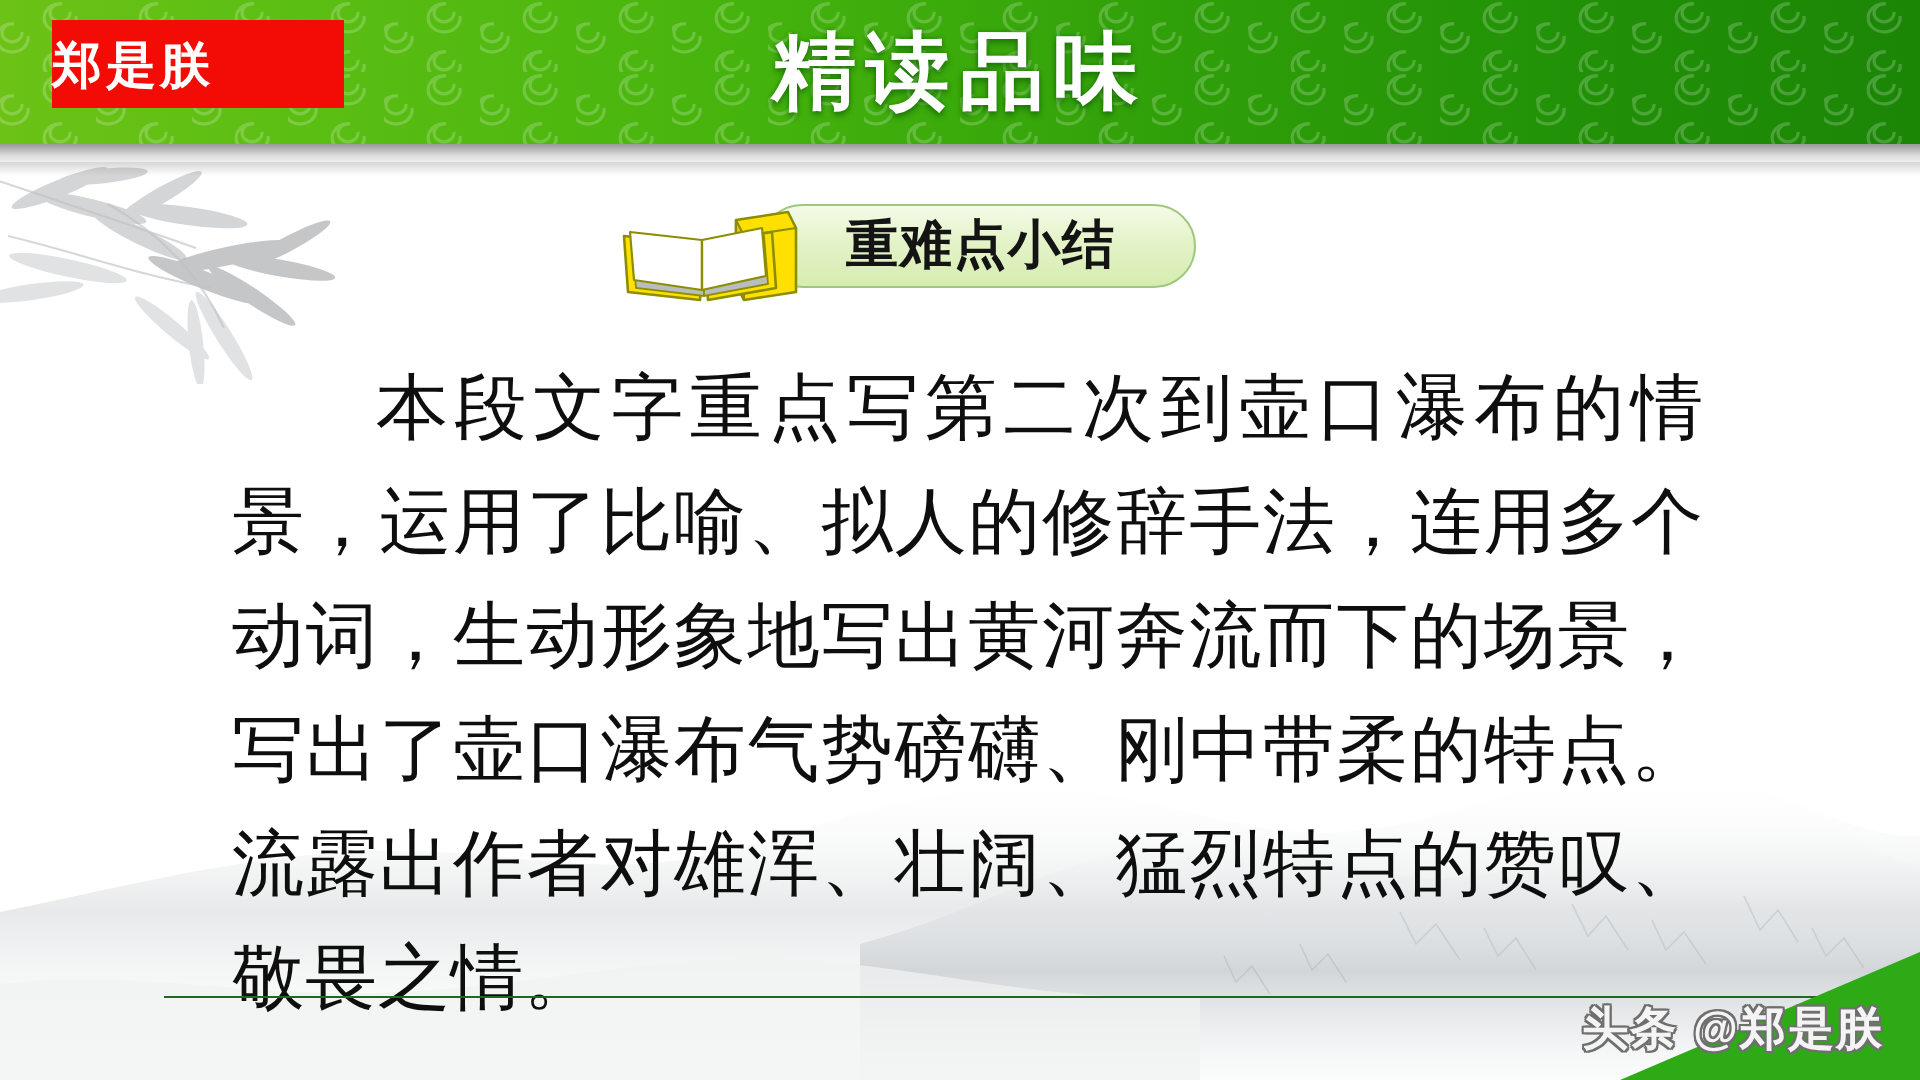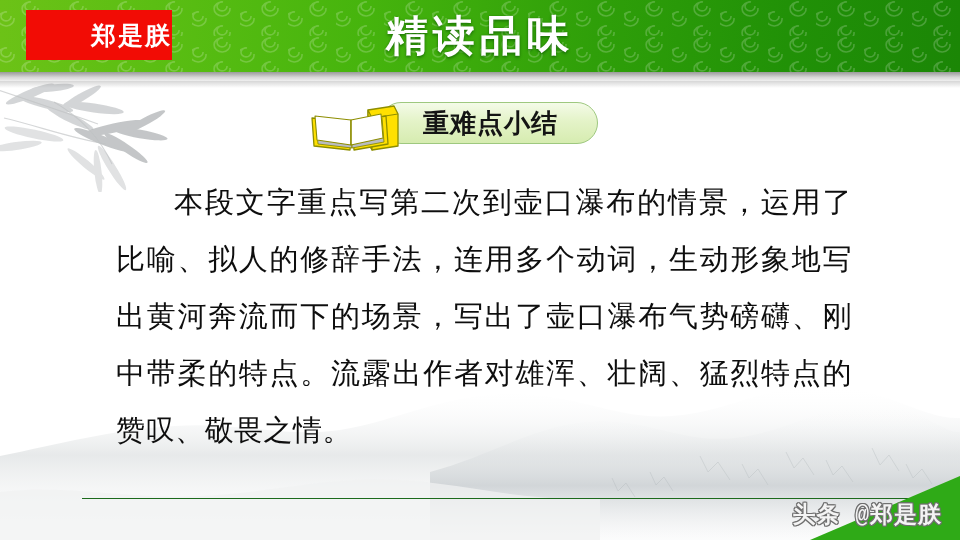--- a/index.html
+++ b/index.html
@@ -67,25 +67,25 @@
   }
   .header-underline::after{
     content:"";
     position:absolute; left:0; top:9px; width:100%; height:7px;
     background: linear-gradient(180deg, rgba(120,120,120,.30), rgba(255,255,255,0));
   }
 
   .logo-badge {
     position: absolute;
     left: 26px; top: 10px;
-    width: 146px; height: 50px;
+    width: 146px; height: 44px;
     background: #f20c05;
     display: flex;
     align-items: center;
-    justify-content: flex-end;
+    justify-content: flex-start;
   }
   .logo-badge span {
     color: #ffffff;
     font-family: "DejaVu Sans", sans-serif;
     font-size: 25px;
     font-weight: 700;
     letter-spacing: 2px;
     line-height: 1;
   }
 
@@ -145,22 +145,22 @@
     line-height: 1;
   }
 
   
   .body-text {
     position: absolute;
     left: 116px; top: 176px;
     width: 736px;
   }
   .body-text p {
-    font-family: Liberation Mono, monospace;
-    font-size: 29px;
+    font-family: Liberation Serif, serif;
+    font-size: 36px;
     color: #0e0e0e;
     line-height: 57px;
     text-align: justify;
     text-indent: 2em;
     letter-spacing: 0.5px;
   }
 
   
   .footer-rule {
     position: absolute;
@@ -173,21 +173,21 @@
     right: 0; bottom: 0;
     width: 150px; height: 64px;
     overflow: hidden;
     pointer-events: none;
   }
   .footer-corner svg { display:block; width:150px; height:64px; }
 
   .watermark {
     position: absolute;
     right: 18px; bottom: 10px;
-    font-family: Liberation Mono, monospace;
+    font-family: Liberation Sans, sans-serif;
     font-size: 23px;
     font-weight: 700;
     color: #f4f4f4;
     letter-spacing: 1px;
     text-shadow:
       1px 0 0 #6f6f6f, -1px 0 0 #6f6f6f,
       0 1px 0 #6f6f6f, 0 -1px 0 #6f6f6f,
       1px 1px 0 #6f6f6f, -1px -1px 0 #6f6f6f,
       1px -1px 0 #6f6f6f, -1px 1px 0 #6f6f6f;
     white-space: nowrap;

